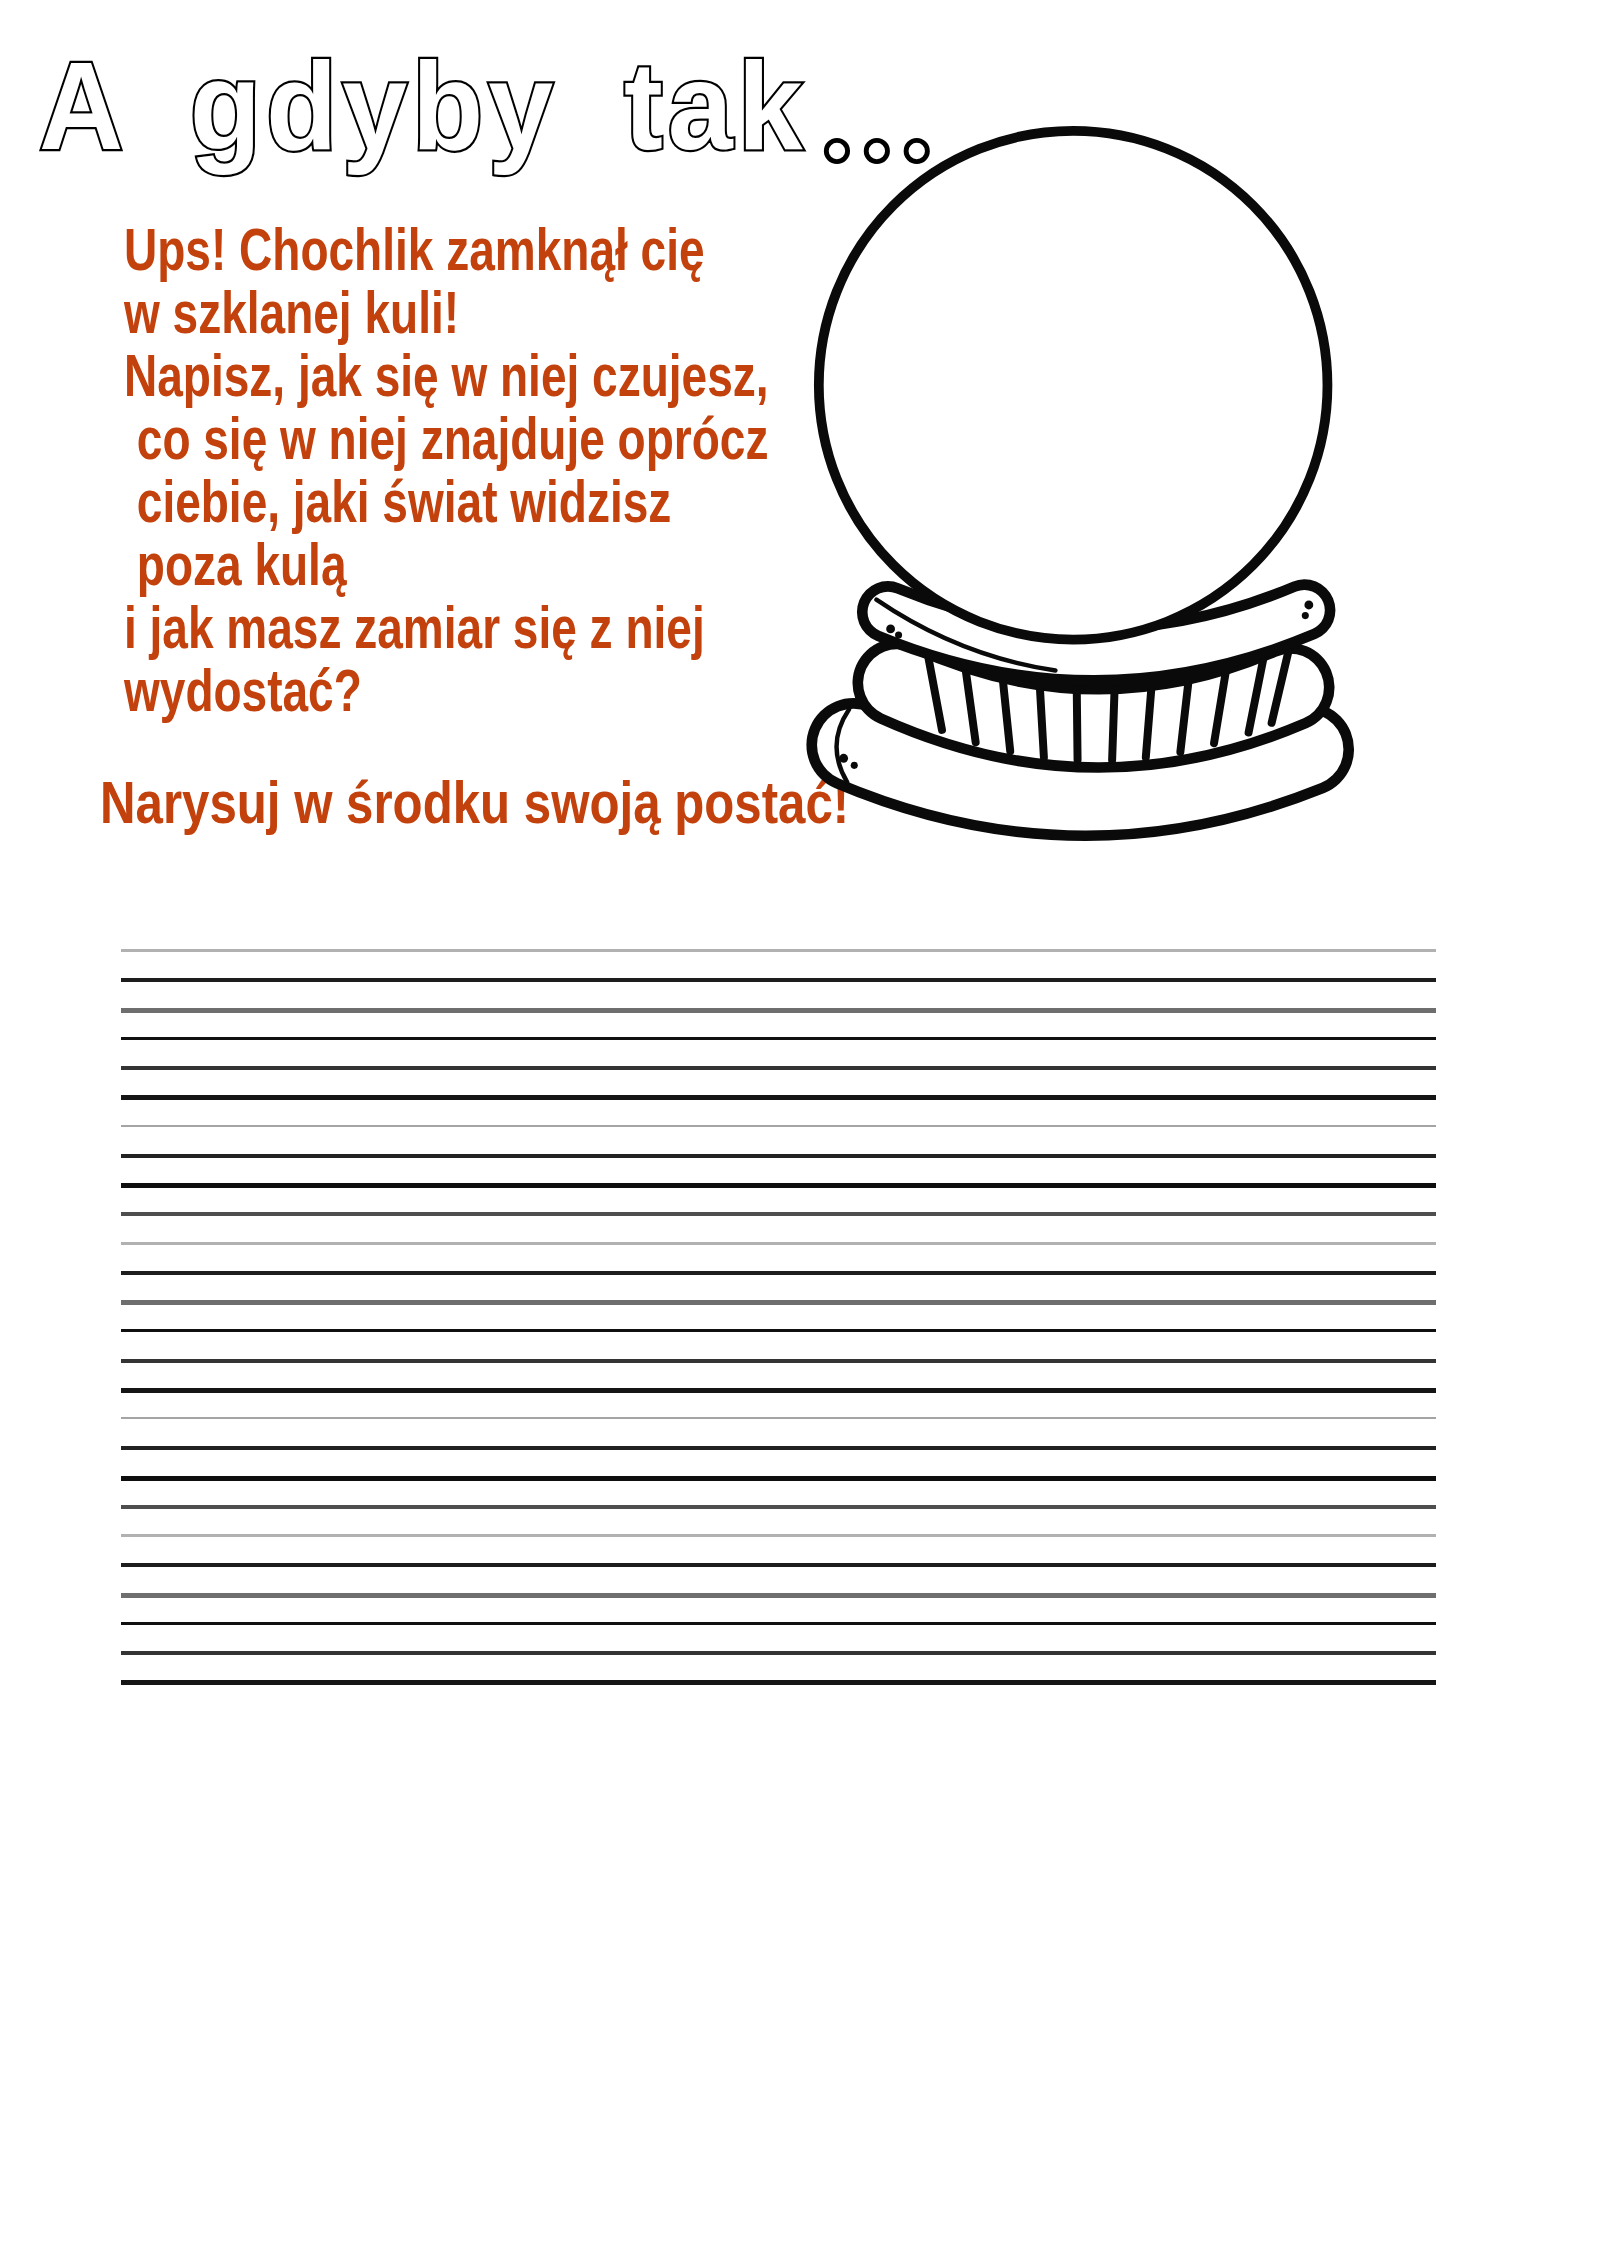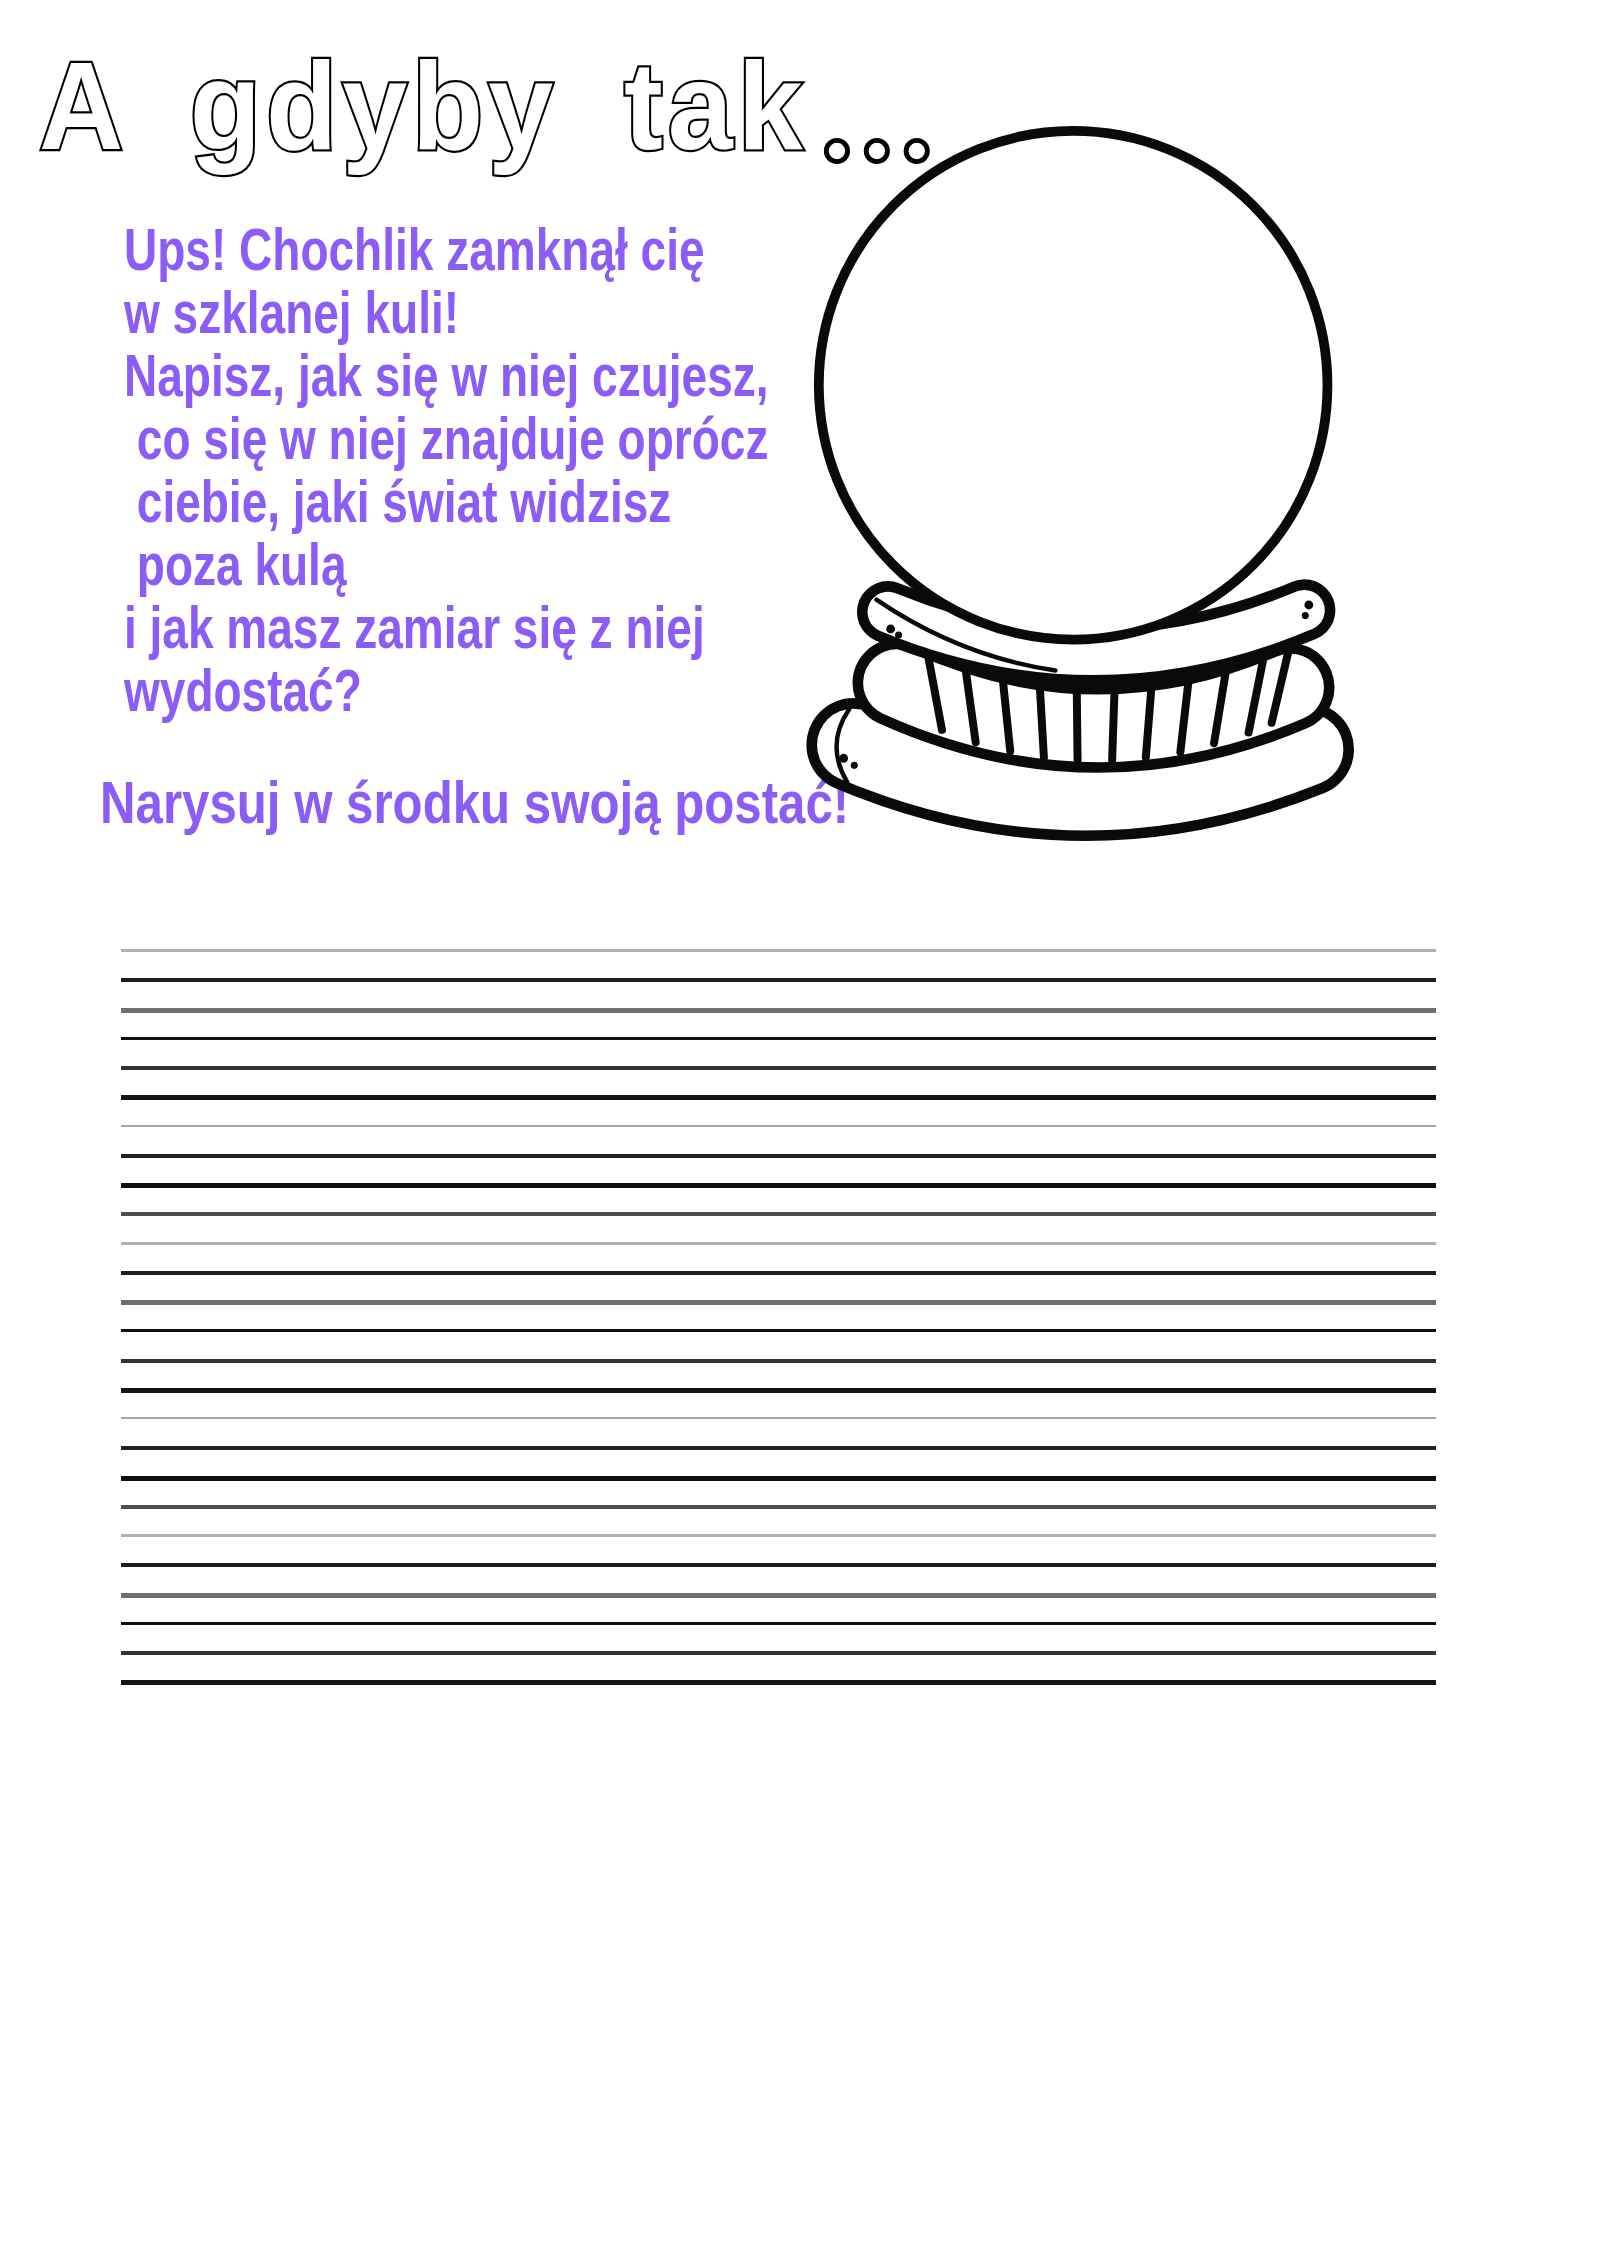--- a/index.html
+++ b/index.html
@@ -1,21 +1,21 @@
 <!DOCTYPE html>
 <html style="font-size:14px"><head>
 <meta charset="utf-8">
 <style>
   html,body{margin:0;padding:0;background:#ffffff;}
   .page{
     position:relative;
     width:1621px;height:1710px;
     background:#ffffff;
     font-family:"Liberation Sans",sans-serif;
-    color:#8b5cf6;
+    color:#c2410c;
     overflow:hidden;
   }
   
   .title-svg{
     position:absolute;left:39px;top:25px;width:993px;height:213px;
   }
   .title-svg text{
     font-family:"Liberation Sans",sans-serif;
     font-weight:700;
     font-size:140px;

